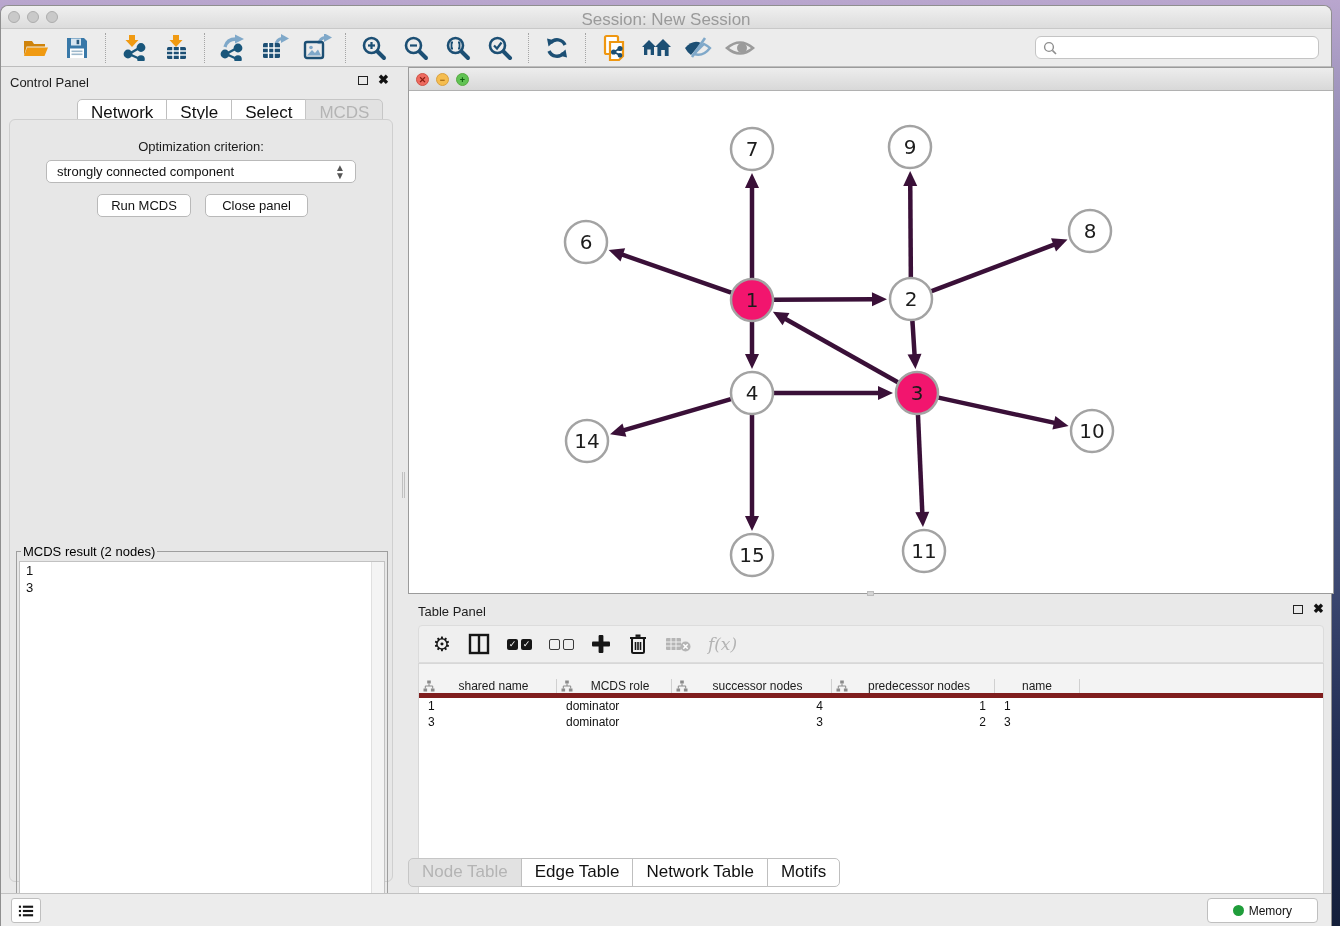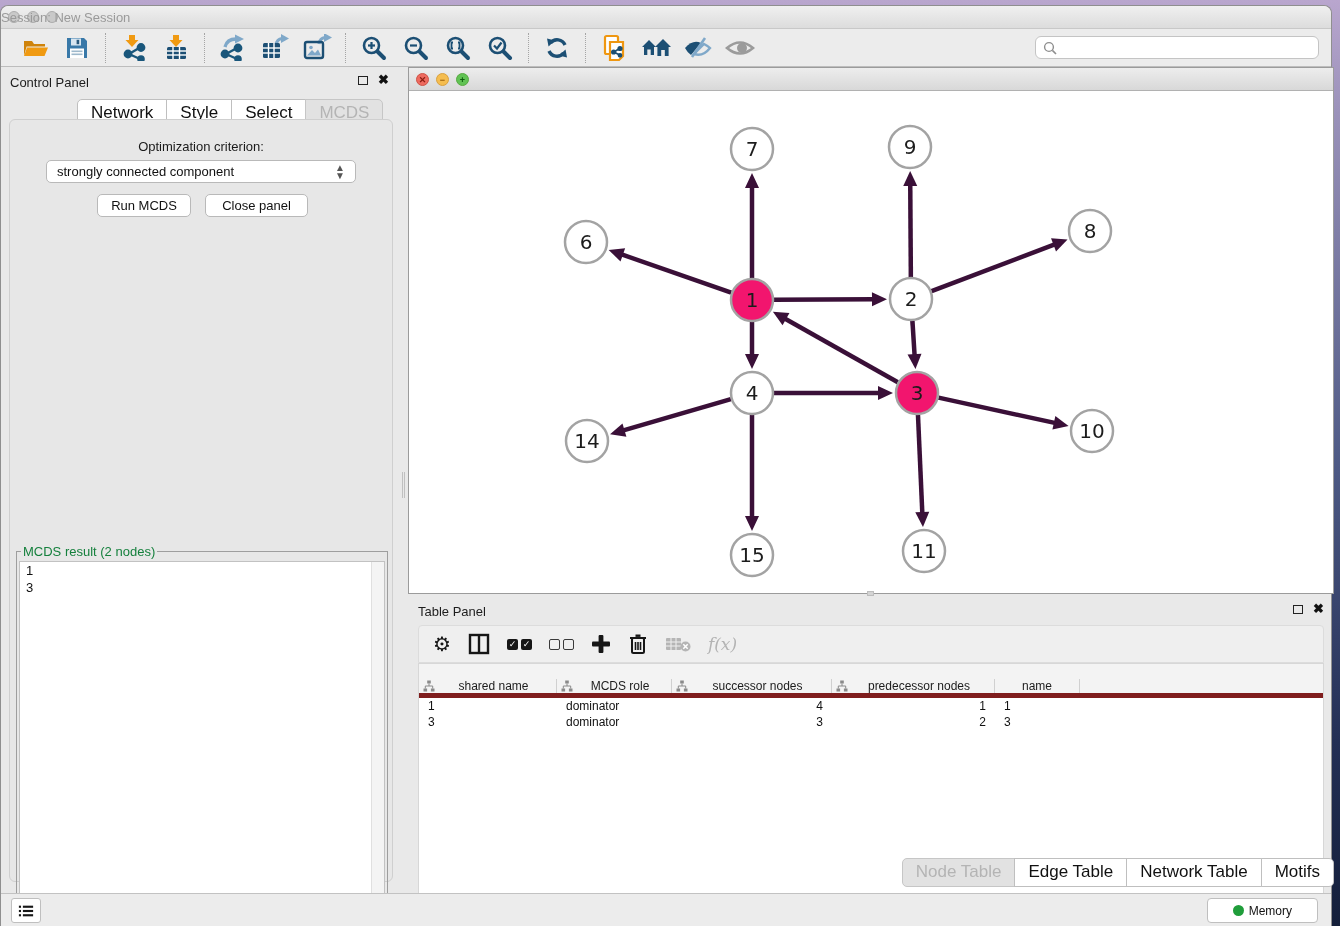--- a/index.html
+++ b/index.html
@@ -8,22 +8,22 @@
   body { background: linear-gradient(180deg,#b9a6ce 0%, #9b92ba 12%, #4e5a85 50%, #232f55 80%, #141f3a 100%); }
 
   .app { position:absolute; left:0; top:5px; width:1332px; height:921px;
     background:#ececec; border:1px solid #8f8f8f; border-bottom:none;
     border-radius:8px 8px 0 0; }
 
   
   .titlebar { position:absolute; left:0; top:0; width:100%; height:23px;
     background:linear-gradient(#f0f0f0,#dcdcdc); border-radius:8px 8px 0 0;
     border-bottom:1px solid #c8c8c8; }
-  .titlebar .title { position:absolute; left:0; right:0; top:4px; text-align:left;
-    font-size:13px; color:#9a9a9a; }
+  .titlebar .title { position:absolute; left:0; right:0; top:4px; text-align:center;
+    font-size:17px; color:#9a9a9a; }
   .lights { position:absolute; left:7px; top:5px; display:flex; gap:7px; }
   .light { width:12px; height:12px; border-radius:50%; background:#c9c9c9; border:1px solid #adadad; }
 
   
   .toolbar { position:absolute; left:0; top:23px; width:100%; height:38px;
     background:#ececec; border-bottom:1px solid #bdbdbd; display:flex; align-items:center; padding:0 6px; }
   .tb-group { display:flex; align-items:center; gap:12px; padding:0 13px; }
   .tb-sep { width:1px; height:30px; border-left:1px dotted #a5a5a5; }
   .tb-btn { width:30px; height:30px; display:flex; align-items:center; justify-content:center;
     background:none; border:none; padding:0; }
@@ -58,21 +58,21 @@
     border:1px solid #b9b9b9; border-radius:5px; display:flex; align-items:center; padding:0 10px; }
   .cp-select .sel-text { flex:1; font-size:13px; color:#111; }
   .stepper { font-size:10px; color:#555; line-height:8px; text-align:center; }
   .cp-btn { position:absolute; height:23px; background:#fff; border:1px solid #b9b9b9; border-radius:5px;
     font-size:13px; color:#111; font-family:"Liberation Sans",sans-serif; }
   .btn-run { left:87px; top:74px; width:94px; }
   .btn-close { left:195px; top:74px; width:103px; }
 
   .result-fieldset { position:absolute; left:6px; top:424px; width:372px; height:384px;
     border:1px solid #9e9e9e; margin:0; padding:2px; }
-  .result-fieldset legend { font-size:13px; color:#15803d; padding:0 2px; margin-left:2px; }
+  .result-fieldset legend { font-size:13px; color:#000000; padding:0 2px; margin-left:2px; }
   .result-area { position:relative; width:100%; height:100%; background:#fff; border:1px solid #c2c2c2; overflow:hidden; }
   .result-area .line { font-size:13px; color:#111; padding:0 6px; line-height:17px; }
   .result-scroll { position:absolute; right:0; top:0; width:13px; height:100%; background:#f4f4f4; border-left:1px solid #e0e0e0; }
 
   .v-divider { position:absolute; left:400px; top:0; width:6px; height:100%; }
   .v-grip { position:absolute; left:1px; top:405px; width:3px; height:26px;
     border-left:1px solid #c0c0c0; border-right:1px solid #c0c0c0; }
 
   
   .net-window { position:absolute; left:407px; top:0px; width:926px; height:527px;
@@ -105,21 +105,21 @@
 
   .tp-table { position:absolute; left:10px; top:66px; width:906px; height:258px; background:#fff;
     border:1px solid #d7d7d7; }
   .tbl-header { display:flex; height:34px; background:#f3f3f3; border-bottom:5px solid #7f1d1d;align-items:flex-end; }
   .th-cell { display:flex; align-items:center; padding:0 4px; border-right:1px solid #d0d0d0;
     font-size:12px; color:#1c1c1c; position:relative; }
   .th-cell .th-label { flex:1; text-align:center; }
   .tbl-row { display:flex; height:16px; }
   .td-cell { font-size:12px; color:#111; padding:0 9px; line-height:16px; white-space:nowrap; overflow:hidden; }
 
-  .tp-tabs { position:absolute; left:0; width:100%; bottom:6px; display:flex; justify-content:flex-end; }
+  .tp-tabs { position:absolute; left:0; width:100%; bottom:6px; display:flex; justify-content:flex-start; }
 
   
   .statusbar { position:absolute; left:0; bottom:0; width:100%; height:33px;
     background:#ececec; border-top:1px solid #c2c2c2; }
   .list-btn { position:absolute; left:10px; top:4px; width:30px; height:25px; background:#fff;
     border:1px solid #bfbfbf; border-radius:3px; display:flex; align-items:center; justify-content:center; }
   .memory-btn { position:absolute; right:13px; top:4px; height:25px; background:#fff;
     border:1px solid #bfbfbf; border-radius:4px; display:flex; align-items:center; gap:5px;
     padding:0 25px; font-size:12px; color:#111; }
   .mem-dot { width:11px; height:11px; border-radius:50%; background:#1f9d3a; }

